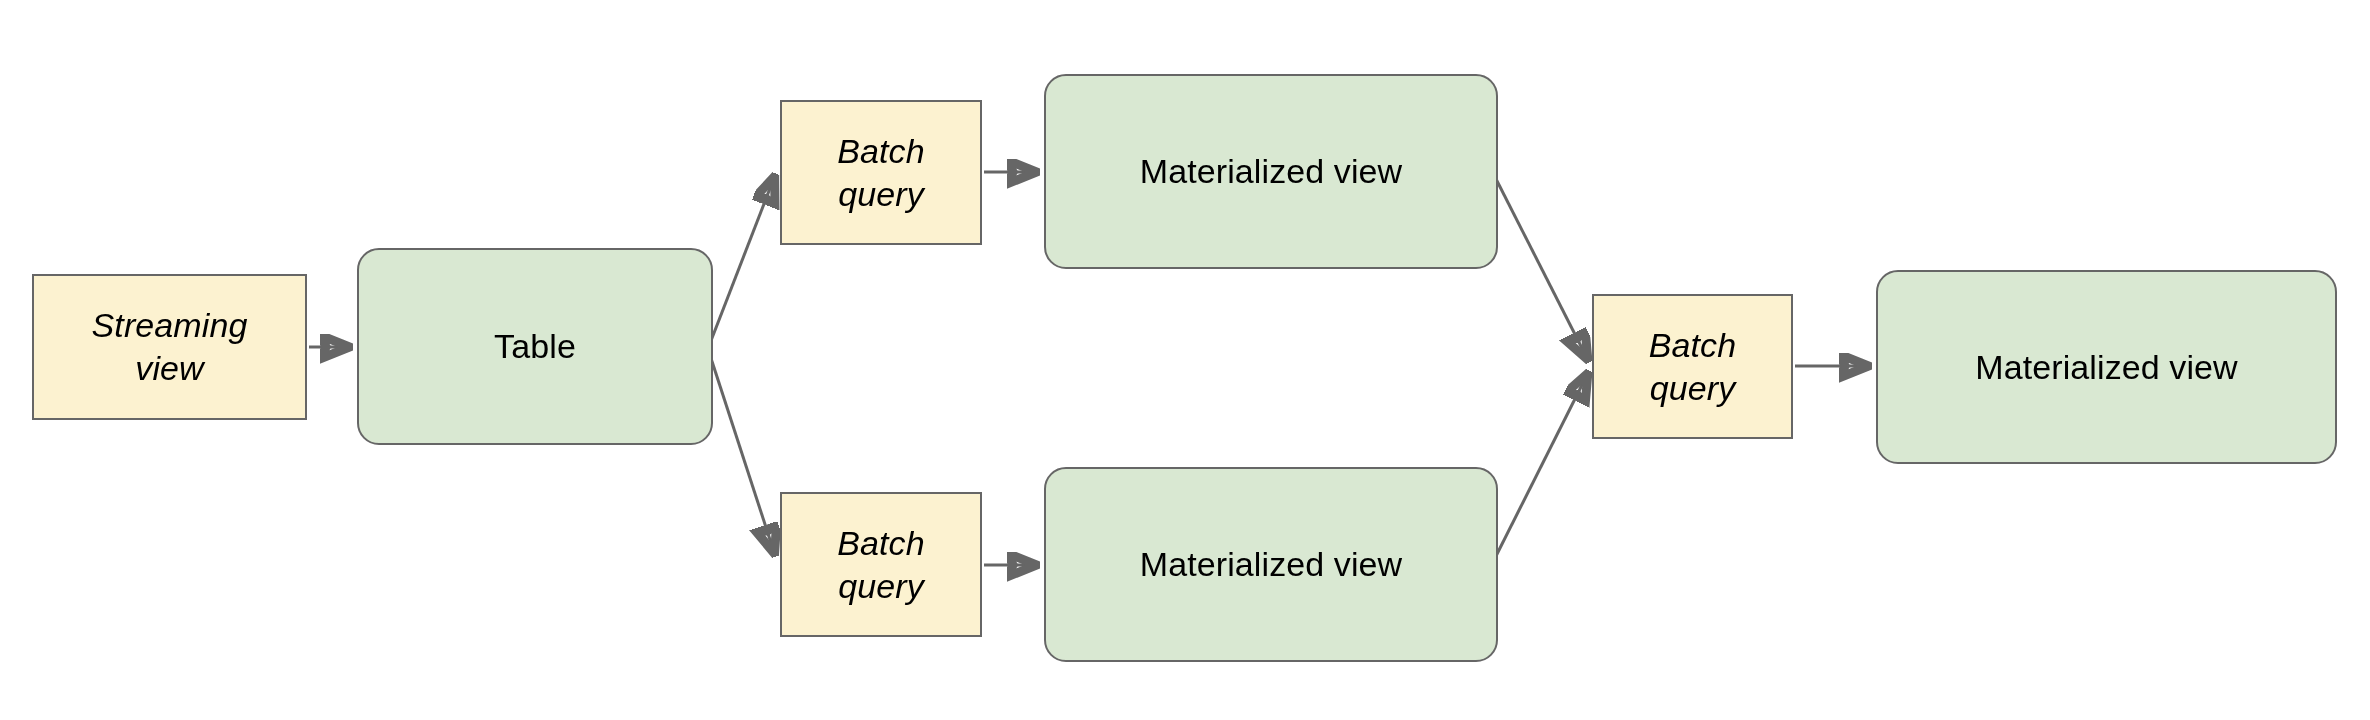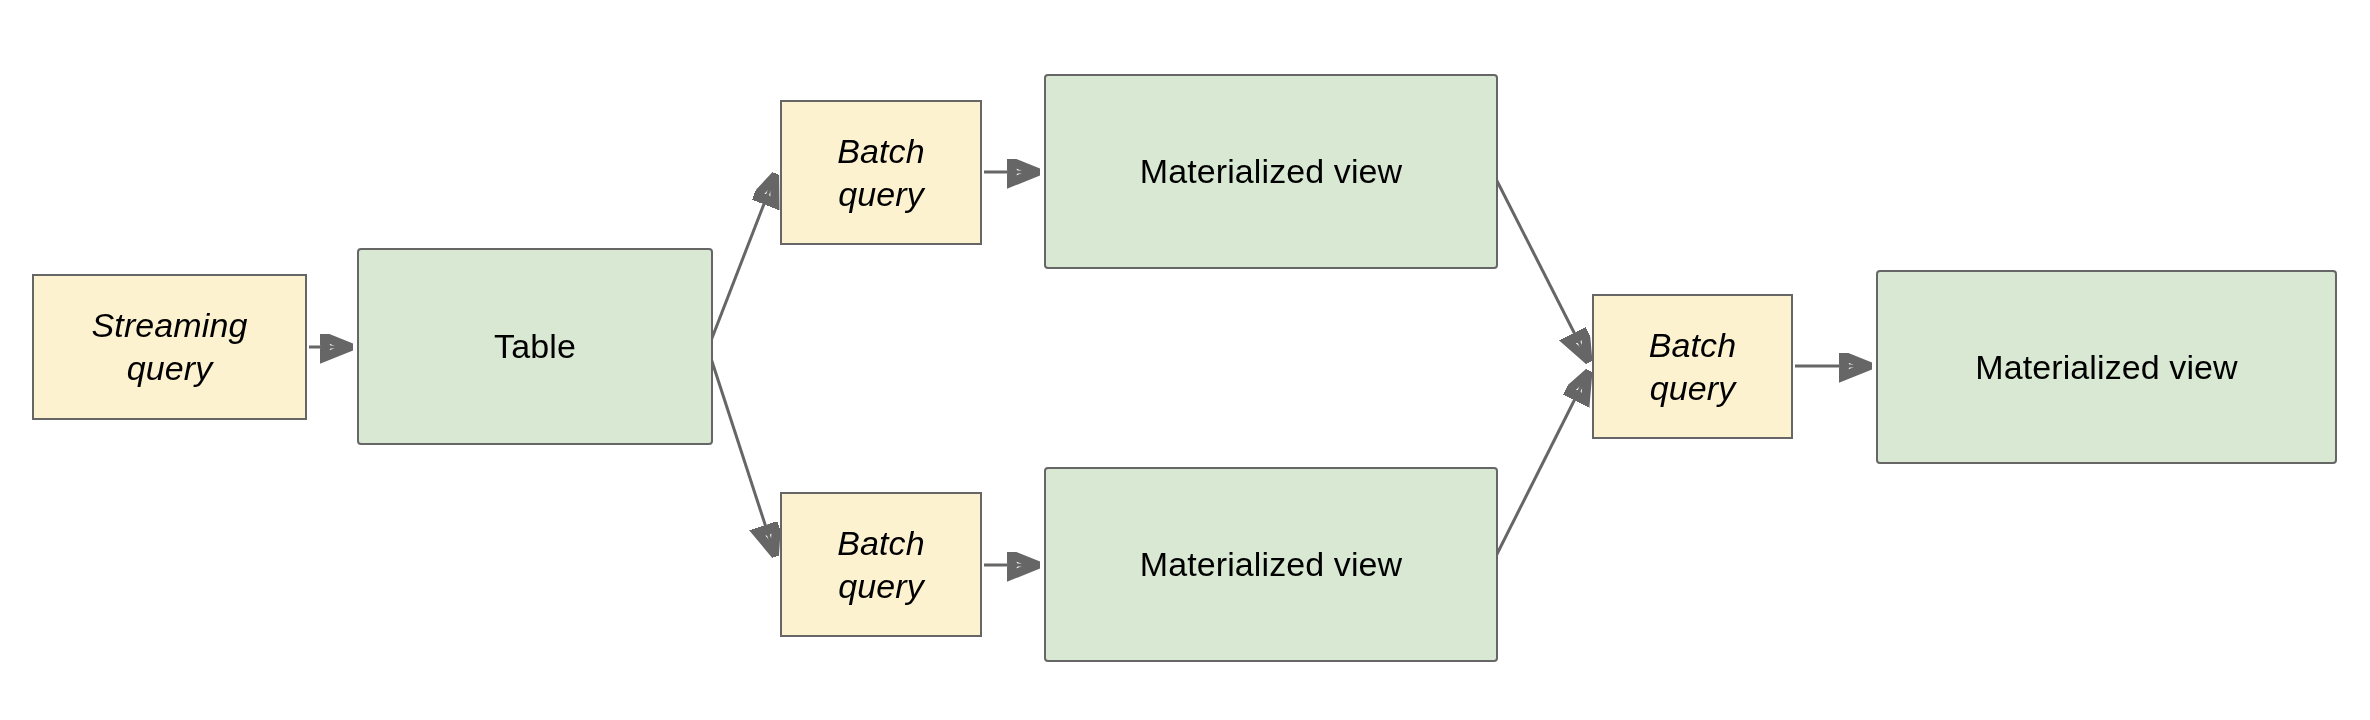--- a/index.html
+++ b/index.html
@@ -38,21 +38,21 @@
   }
   .node.process {
     background: #fcf2d0;
     border: 2px solid #666666;
     border-radius: 0;
     font-style: italic;
   }
   .node.store {
     background: #d9e8d2;
     border: 2px solid #666666;
-    border-radius: 4px;
+    border-radius: 22px;
   }
   svg.edges {
     position: absolute;
     left: 0;
     top: 0;
     width: 2370px;
     height: 720px;
     z-index: 1;
     overflow: visible;
   }
@@ -86,21 +86,21 @@
 
     <line x1="1494" y1="175" x2="1587" y2="358" marker-end="url(#arrow)"></line>
 
     <line x1="1494" y1="560" x2="1587" y2="375" marker-end="url(#arrow)"></line>
 
     <line x1="1795" y1="366" x2="1867" y2="366" marker-end="url(#arrow)"></line>
   </svg>
 
   <div class="node process" style="left:32px; top:274px; width:275px; height:146px;">
     <span>Streaming
-query</span>
+view</span>
   </div>
 
   <div class="node store" style="left:357px; top:248px; width:356px; height:197px;">
     <span>Table</span>
   </div>
 
   <div class="node process" style="left:780px; top:100px; width:202px; height:145px;">
     <span>Batch
 query</span>
   </div>

